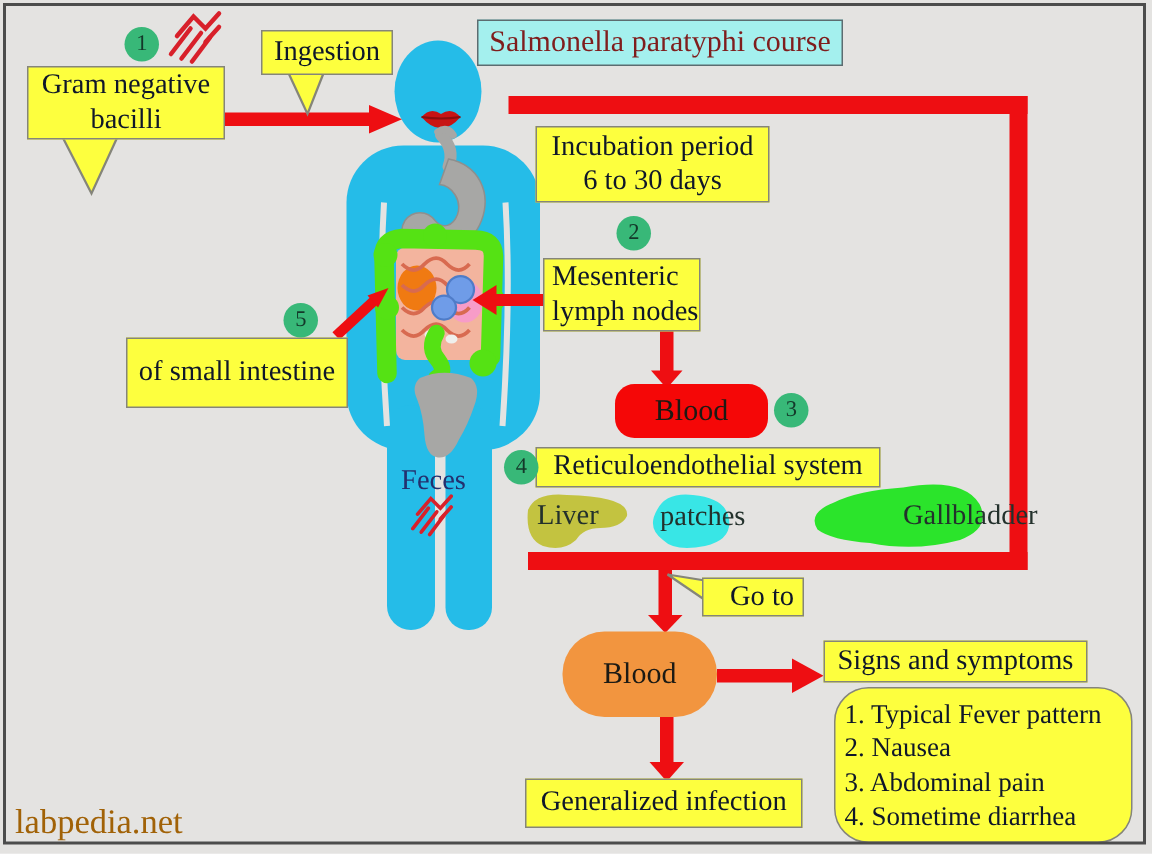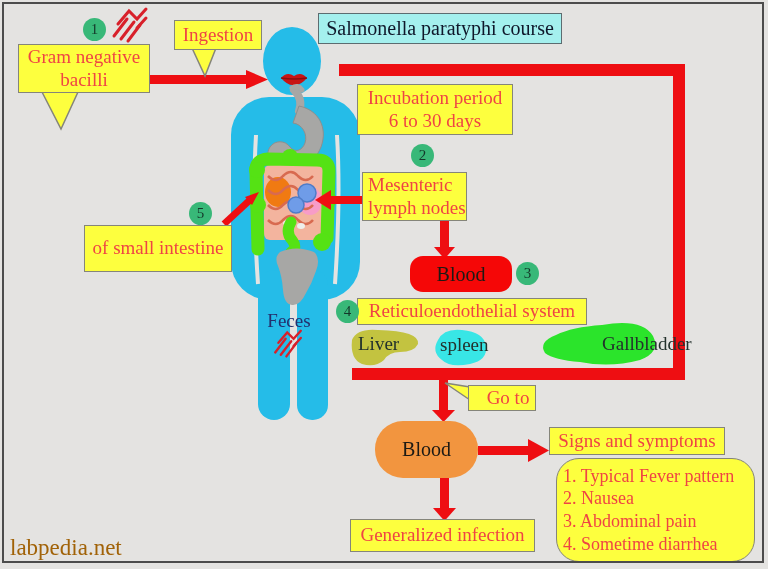--- a/index.html
+++ b/index.html
@@ -8,28 +8,28 @@
     background:#e4e3e1;overflow:hidden;
     font-family:"Liberation Serif","DejaVu Serif",serif;
   }
   #frame{
     position:absolute;left:2px;top:2px;width:762px;height:561px;
     border:2px solid #4c4c4c;box-sizing:border-box;pointer-events:none;z-index:5;
   }
   svg.art{position:absolute;left:0;top:0;z-index:1;}
   .box{
     position:absolute;background:#fdff3e;border:1.5px solid #85857a;
-    box-sizing:border-box;color:#ef4444;text-align:center;
+    box-sizing:border-box;color:#0f172a;text-align:center;
     display:flex;flex-direction:column;justify-content:center;z-index:2;
     line-height:1.18;
   }
   .box.left{align-items:flex-start;text-align:left;}
   .title-box{
     position:absolute;background:#a4f0ee;border:1.5px solid#5c6c70;
-    box-sizing:border-box;color:#0f172a;display:flex;align-items:center;
+    box-sizing:border-box;color:#7f1d1d;display:flex;align-items:center;
     justify-content:center;z-index:2;text-align:center;
   }
   .badge{
     position:absolute;width:23px;height:23px;border-radius:50%;
     background:#38b878;color:#14382a;font-size:15px;display:flex;
     align-items:center;justify-content:center;z-index:3;
   }
   .pill{
     position:absolute;display:flex;align-items:center;justify-content:center;
     color:#1c1a14;z-index:2;font-family:Liberation Serif, serif;
@@ -180,21 +180,21 @@
 
   <div class="box" style="left:84px;top:225px;width:148px;height:47px;font-size:19px;">
     <span>of small intestine</span>
   </div>
 
   <div class="pill" style="left:410px;top:256px;width:102px;height:36px;background:#f50707;border-radius:13px;font-size:20px;">Blood</div>
 
   <div class="box" style="left:357px;top:298px;width:230px;height:27px;font-size:19px;">Reticuloendothelial system</div>
 
   <div class="organ-label" style="left:358px;top:333px;">Liver</div>
-  <div class="organ-label" style="left:440px;top:334px;">spleen</div>
+  <div class="organ-label" style="left:440px;top:334px;">patches</div>
   <div class="organ-label" style="left:562px;top:333px;margin-left:40px;">Gallbladder</div>
 
   <div class="plain" style="left:258px;top:310px;width:62px;text-align:center;font-size:19px;color:#24306e;">Feces</div>
 
   <div class="box" style="left:468px;top:385px;width:68px;height:26px;font-size:19px;padding-left:12px;">Go to</div>
 
   <div class="pill" style="left:375px;top:421px;width:103px;height:57px;background:#f2953f;border-radius:28px;font-size:20px;">Blood</div>
 
   <div class="box" style="left:549px;top:427px;width:176px;height:28px;font-size:19px;">Signs and symptoms</div>
 

